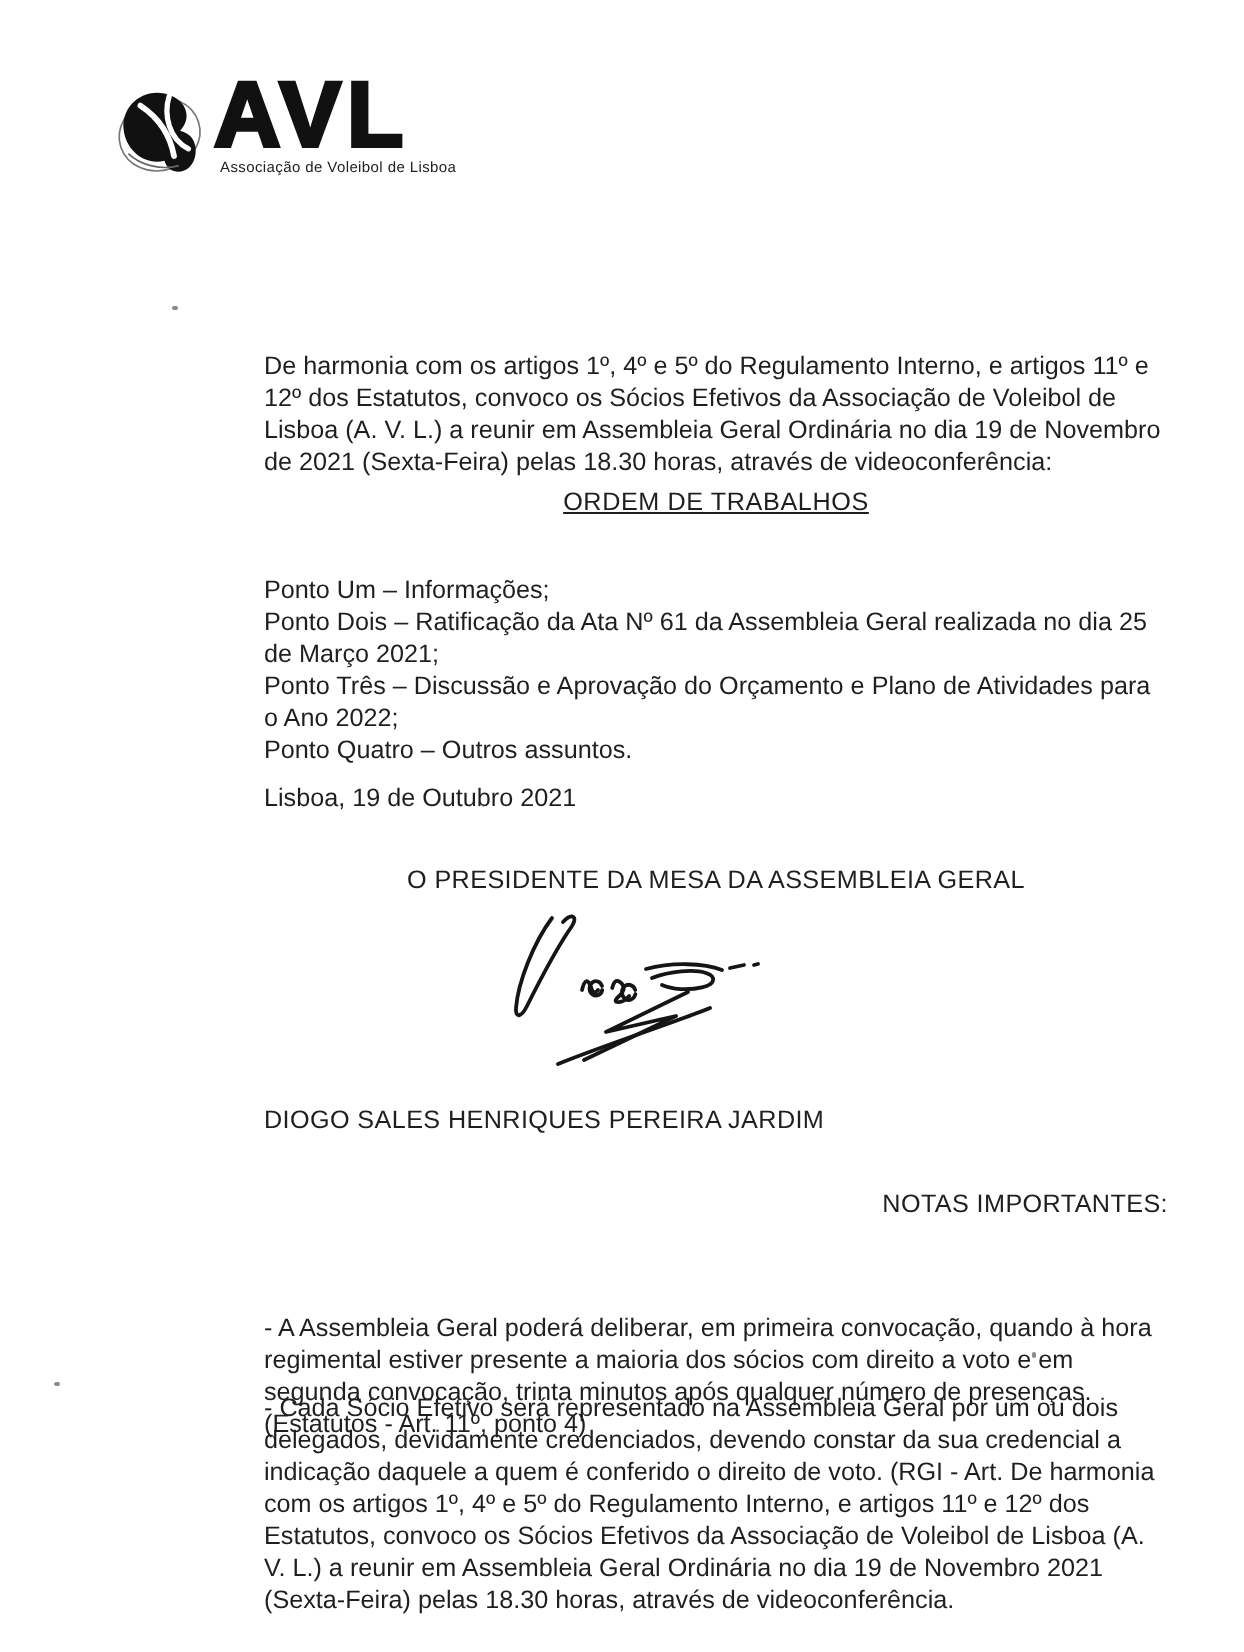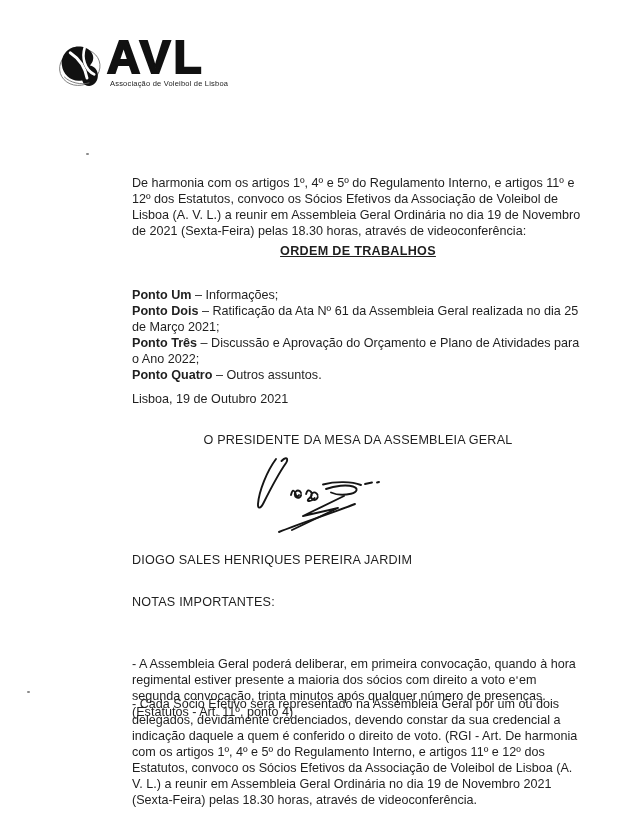--- a/index.html
+++ b/index.html
@@ -26,30 +26,30 @@
   .title-box{
     position:absolute;top:106px;left:104px;width:424px;height:49px;
     border:2.5px solid #161616;
     display:flex;align-items:center;justify-content:center;
     box-shadow:0 0 0 .4px #9a9a9a;
   }
   .title-text{font-size:27px;font-weight:bold;letter-spacing:1px;color:#0d0d0d;}
   
   .block{position:absolute;left:88px;width:452px;font-size:12.6px;line-height:16px;margin-left:44px;}
   .intro{top:175px;}
-  .agenda-heading{top:243px;text-align:center;font-weight:bold;}
+  .agenda-heading{top:243px;text-align:center;font-weight:normal;}
   .agenda-heading span{text-decoration:underline;letter-spacing:.3px;}
   .agenda{top:287px;}
   .agenda p{margin:0;}
-  .agenda strong{font-weight:bold;}
+  .agenda strong{font-weight:normal;}
   .dateline{top:391px;}
   .sig-role{top:432px;text-align:center;letter-spacing:.2px;}
   .signature{position:absolute;top:449px;left:243px;width:160px;height:98px;}
   .sig-name{top:552px;letter-spacing:.2px;}
-  .notes-heading{top:594px;letter-spacing:.2px;}
+  .notes-heading{top:594px;letter-spacing:.2px;text-align:right;}
   .note-1{top:656px;}
   .note-2{top:696px;}
   p{margin:0;}
   
   .speck{position:absolute;background:#8a8a8a;border-radius:1px;}
   .speck-1{top:153px;left:86px;width:3px;height:2px;}
   .speck-2{top:691px;left:27px;width:3px;height:2px;}
   .speck-3{top:676px;left:516px;width:2px;height:3px;}
 </style>
 </head>

